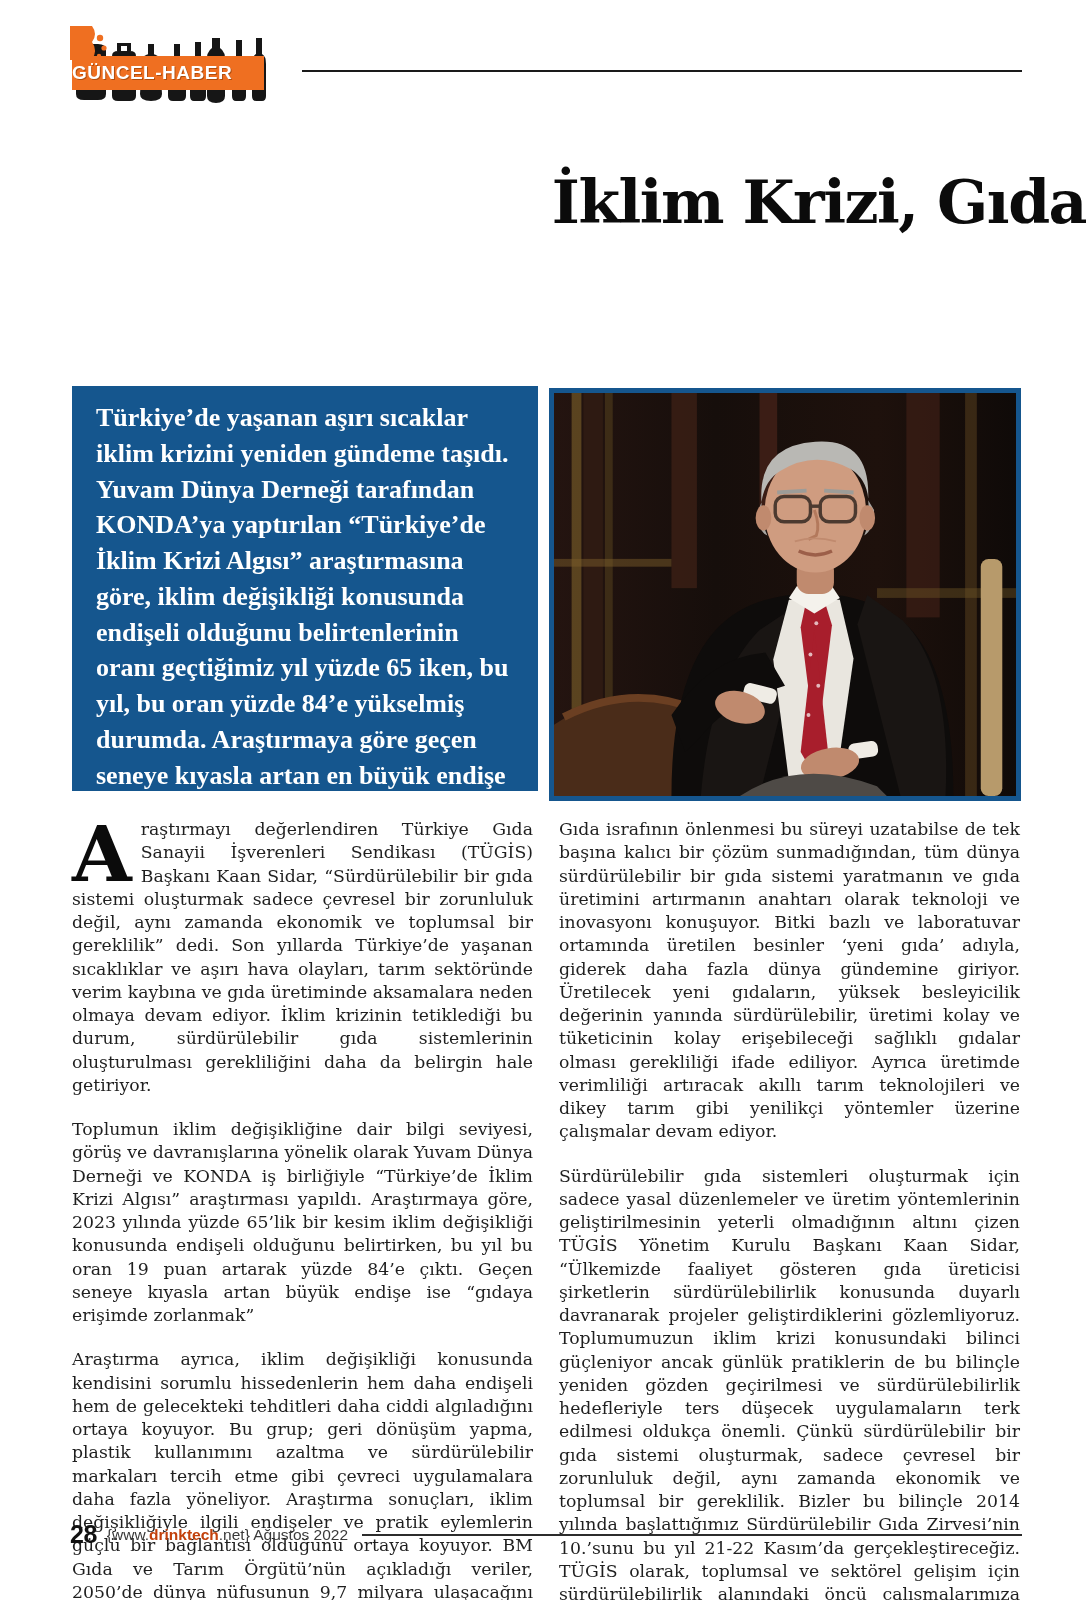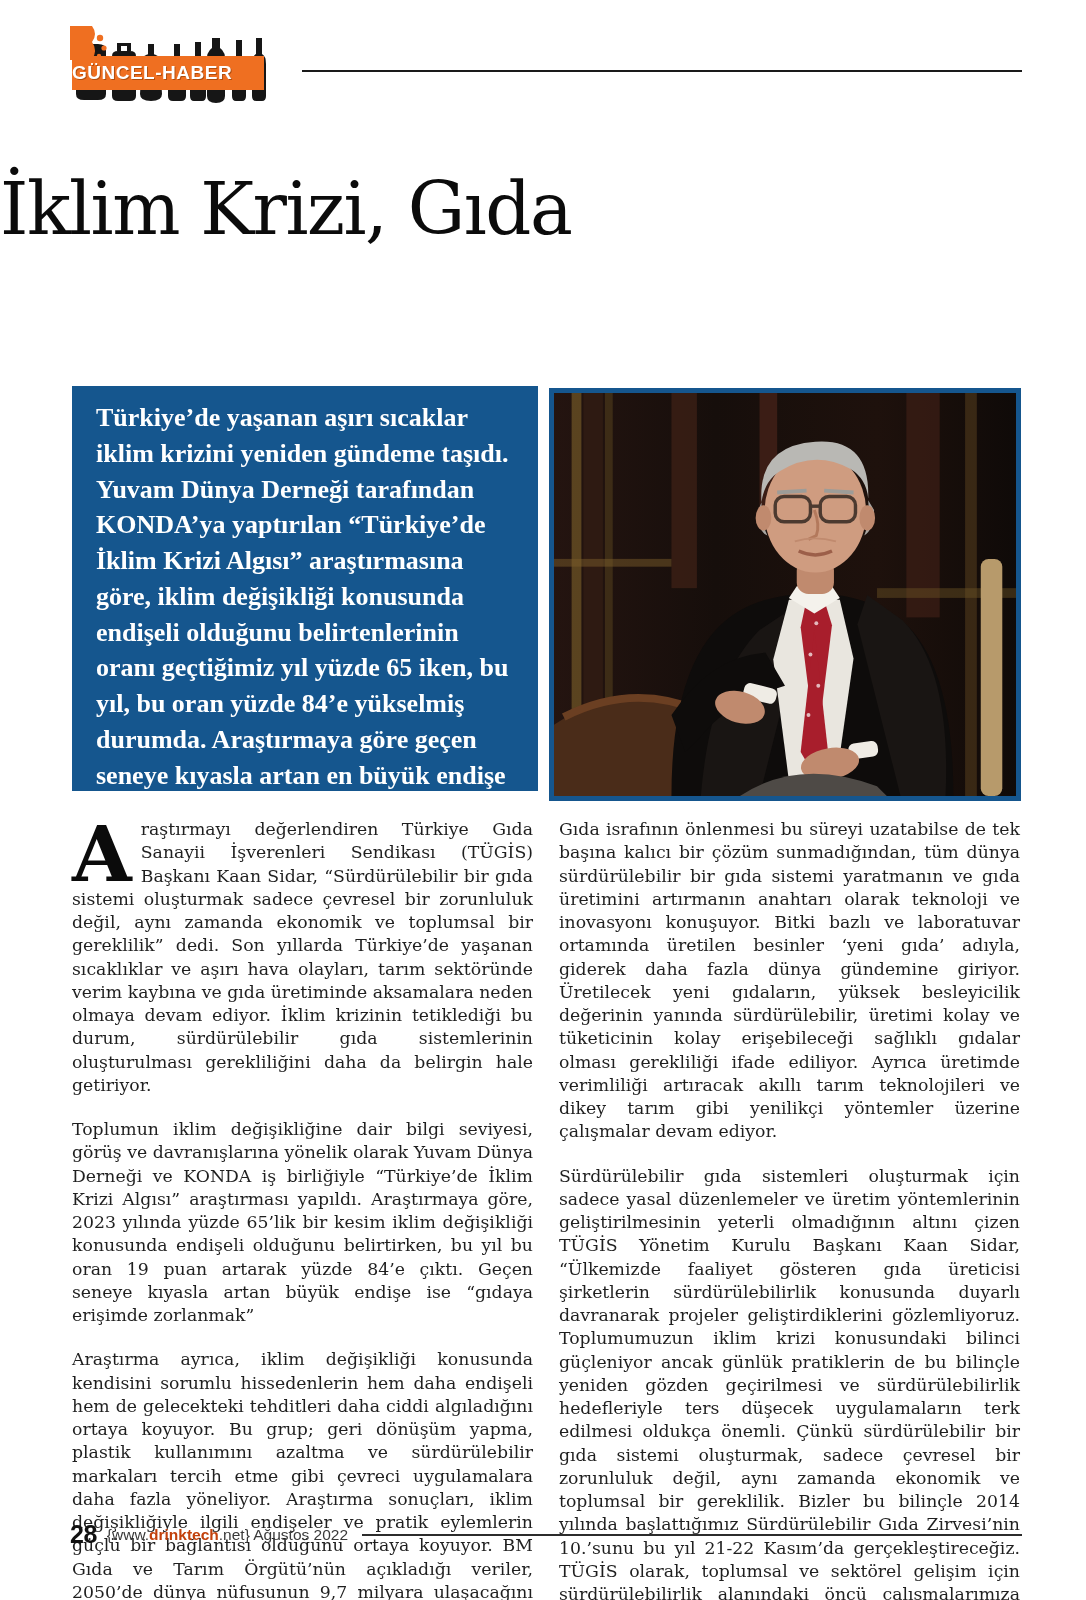--- a/index.html
+++ b/index.html
@@ -25,22 +25,22 @@
     font-weight:800;font-size:19px;letter-spacing:.5px;
     text-shadow:1px 1px 0 rgba(120,50,0,.55);
     white-space:nowrap;
   }
   .banner-tail{position:absolute;left:194px;top:30px;}
   .top-rule{position:absolute;left:302px;right:64px;top:70px;height:2px;background:#1a1a1a;}
 
   
   .headline{
     position:absolute;left:0;right:0;top:168px;
-    text-align:left;color:#0b0b0b;
-    font-weight:400;font-size:72px;line-height:1.16;
+    text-align:right;color:#0b0b0b;
+    font-weight:700;font-size:60px;line-height:1.16;
     letter-spacing:-1.5px;
     font-family:"DejaVu Serif","Liberation Serif",serif;
   }
 
   
   .lede-box{
     position:absolute;left:72px;top:386px;width:466px;height:405px;
     background:#15568e;box-sizing:border-box;
     padding:14px 24px 0 24px;
     color:#ffffff;font-weight:700;

